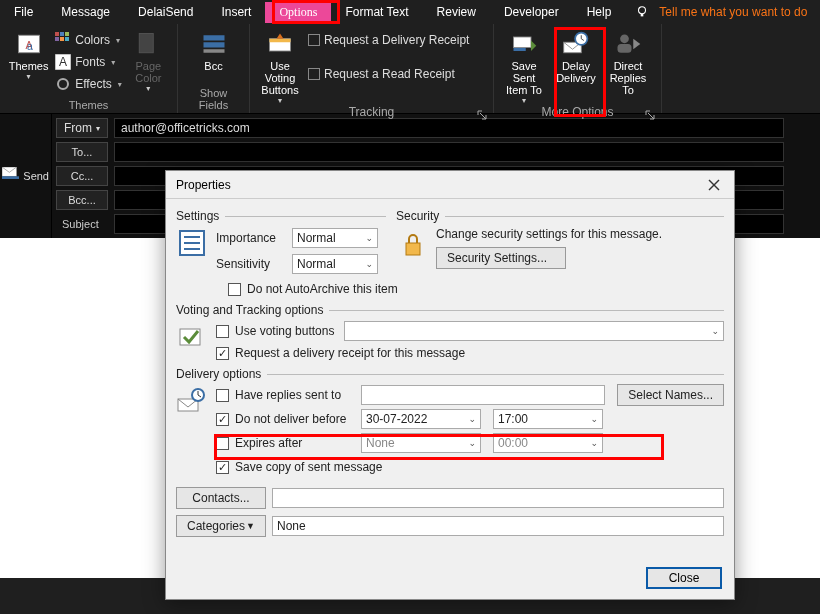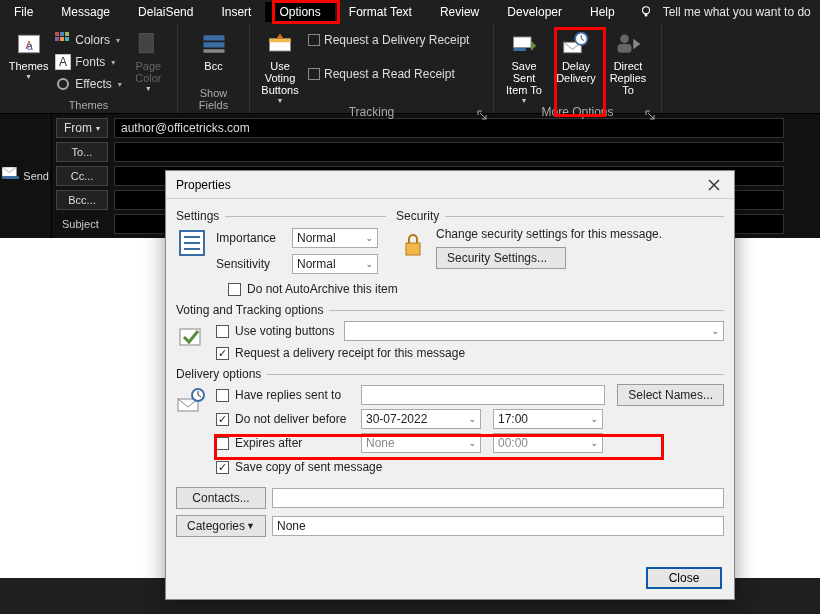--- a/index.html
+++ b/index.html
@@ -1,23 +1,23 @@
 <!DOCTYPE html>
 <html><head>
 <meta charset="utf-8">
 <style>
   * { box-sizing: border-box; margin: 0; padding: 0; font-family: "Segoe UI", Arial, sans-serif; font-size: 12px; }
   body { background: #1f1f1f; width: 820px; height: 614px; overflow: hidden; position: relative; }
 
   
   .tabs { display: flex; align-items: center; height: 24px; background: #1f1f1f; color: #fff; }
   .tab { padding: 3px 14px; cursor: pointer; white-space: nowrap; }
-  .tab.active { background: #000000; }
+  .tab.active { background: #ec4899; font-family: Liberation Serif, serif; }
   .bulb { width: 14px; height: 14px; margin: 0 4px 0 10px; }
-  .tellme { color: #e5e5e5; padding: 3px 6px; white-space: nowrap; }
+  .tellme { color: #f97316; padding: 3px 6px; white-space: nowrap; }
 
   
   .redbox { position: absolute; border: 3px solid #ff0000; pointer-events: none; }
 
   
   .ribbon { display: flex; height: 90px; background: #1f1f1f; border-bottom: 1px solid #000; }
   .group { display: flex; flex-direction: column; justify-content: space-between; border-right: 1px solid #333; padding: 2px 6px 0 6px; }
   .group-body { display: flex; align-items: flex-start; gap: 4px; }
   .group-label { color: #aaa; text-align: center; font-size: 11px; padding-bottom: 2px; position: relative; }
   .launcher { position: absolute; right: 0; bottom: 2px; width: 10px; height: 10px; }

